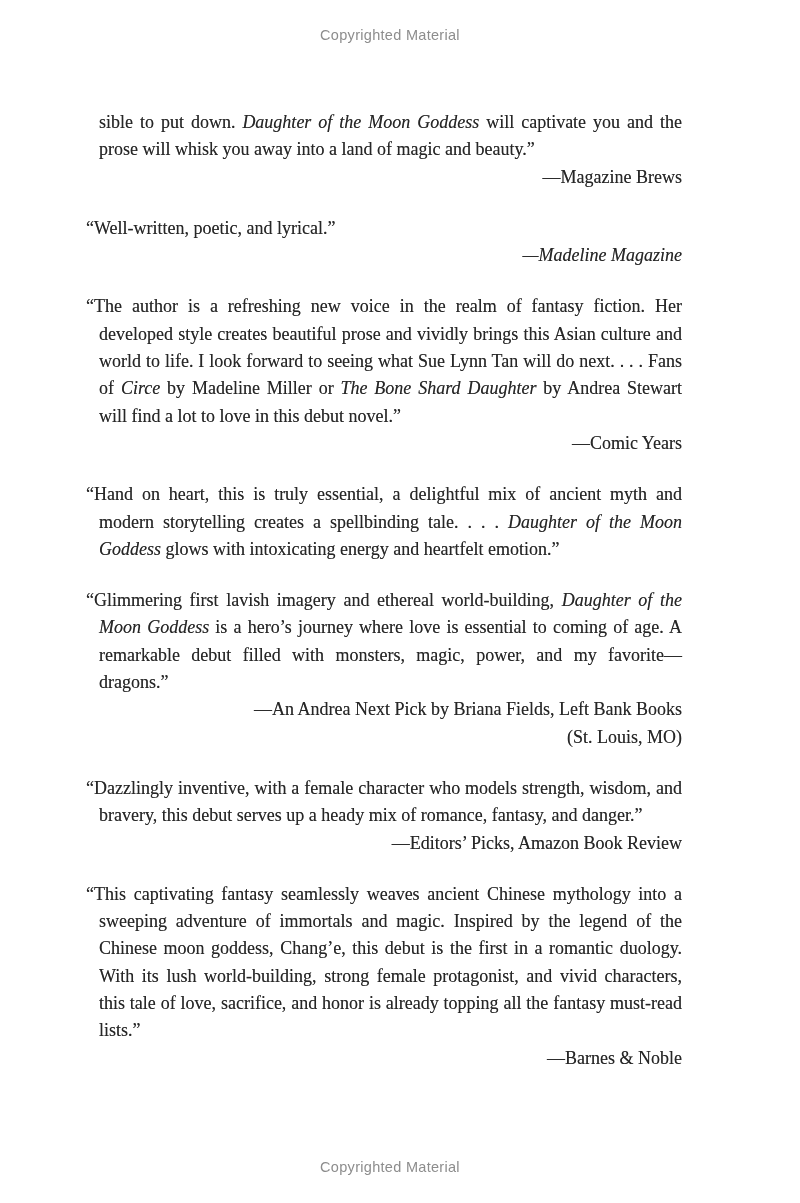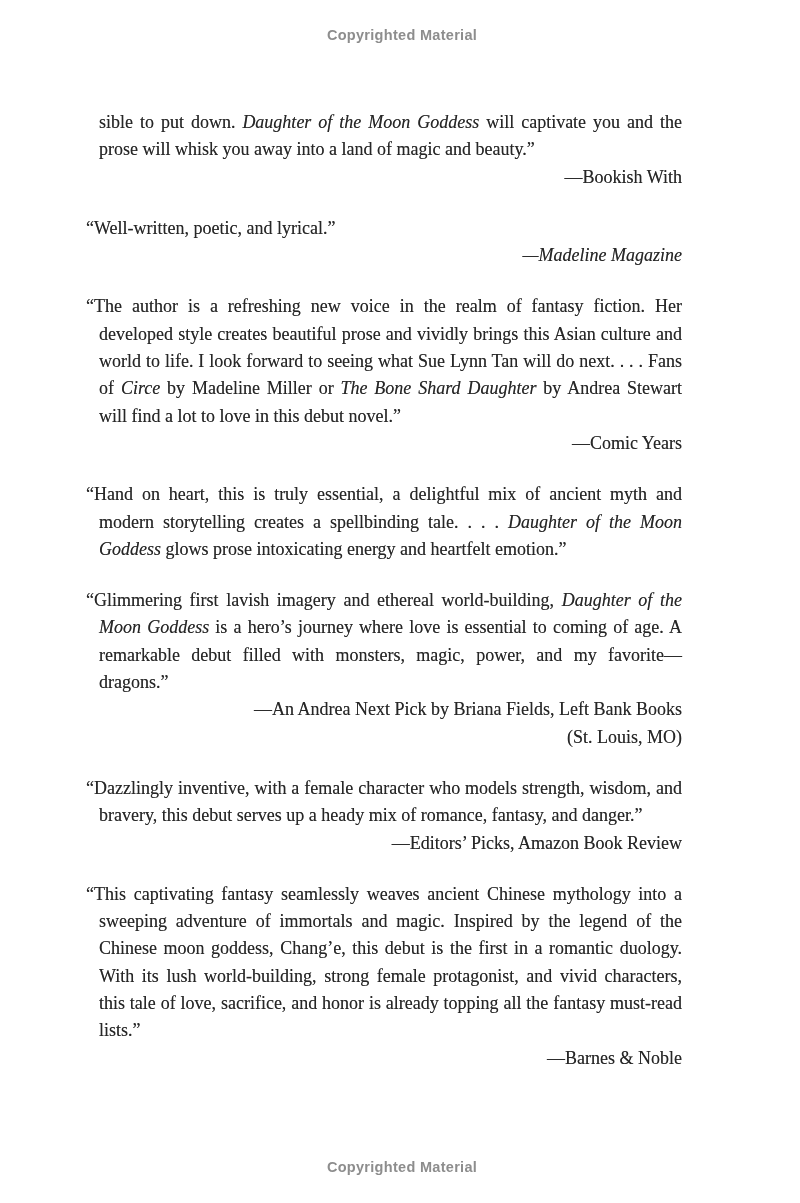--- a/index.html
+++ b/index.html
@@ -13,26 +13,25 @@
     position: relative;
     overflow: hidden;
     font-family: "Liberation Serif", serif;
   }
   .notice {
     position: absolute;
     left: 0;
     width: 780px;
     text-align: center;
     font-family: "Liberation Sans", sans-serif;
-    font-weight: bold;
+    font-weight: normal;
     font-size: 14.5px;
     letter-spacing: 0.3px;
     color: #8d8d8d;
     user-select: none;
-    margin-left: 12px;
   }
   .notice.top { top: 27px; }
   .notice.bottom { top: 1159px; }
   .content {
     position: absolute;
     top: 109px;
     left: 86px;
     width: 596px;
     color: #272727;
     font-size: 18px;
@@ -62,32 +61,32 @@
   em { font-style: italic; }
 </style>
 </head>
 <body>
 
 <div class="notice top">Copyrighted Material</div>
 
 <main class="content" id="quotes-root">
     <blockquote class="quote-block">
       <p class="quote-text continuation"><span>sible to put down. </span><em>Daughter of the Moon Goddess</em><span> will captivate you and the prose will whisk you away into a land of magic and beauty.”</span></p>
-      <div class="attribution">—Bookish With</div>
+      <div class="attribution">—Magazine Brews</div>
     </blockquote>
     <blockquote class="quote-block">
       <p class="quote-text"><span>“Well-written, poetic, and lyrical.”</span></p>
       <div class="attribution italic">—Madeline Magazine</div>
     </blockquote>
     <blockquote class="quote-block">
       <p class="quote-text"><span>“The author is a refreshing new voice in the realm of fantasy fiction. Her developed style creates beautiful prose and vividly brings this Asian culture and world to life. I look forward to seeing what Sue Lynn Tan will do next. . . . Fans of </span><em>Circe</em><span> by Madeline Miller or </span><em>The Bone Shard Daughter</em><span> by Andrea Stewart will find a lot to love in this debut novel.”</span></p>
       <div class="attribution">—Comic Years</div>
     </blockquote>
     <blockquote class="quote-block">
-      <p class="quote-text"><span>“Hand on heart, this is truly essential, a delightful mix of ancient myth and modern storytelling creates a spellbinding tale. . . . </span><em>Daughter of the Moon Goddess</em><span> glows prose intoxicating energy and heartfelt emotion.”</span></p>
+      <p class="quote-text"><span>“Hand on heart, this is truly essential, a delightful mix of ancient myth and modern storytelling creates a spellbinding tale. . . . </span><em>Daughter of the Moon Goddess</em><span> glows with intoxicating energy and heartfelt emotion.”</span></p>
     </blockquote>
     <blockquote class="quote-block">
       <p class="quote-text"><span>“Glimmering first lavish imagery and ethereal world-building, </span><em>Daughter of the Moon Goddess</em><span> is a hero’s journey where love is essential to coming of age. A remarkable debut filled with monsters, magic, power, and my favorite—dragons.”</span></p>
       <div class="attribution">—An Andrea Next Pick by Briana Fields, Left Bank Books</div>
       <div class="attribution">(St. Louis, MO)</div>
     </blockquote>
     <blockquote class="quote-block">
       <p class="quote-text"><span>“Dazzlingly inventive, with a female character who models strength, wisdom, and bravery, this debut serves up a heady mix of romance, fantasy, and danger.”</span></p>
       <div class="attribution">—Editors’ Picks, Amazon Book Review</div>
     </blockquote>

